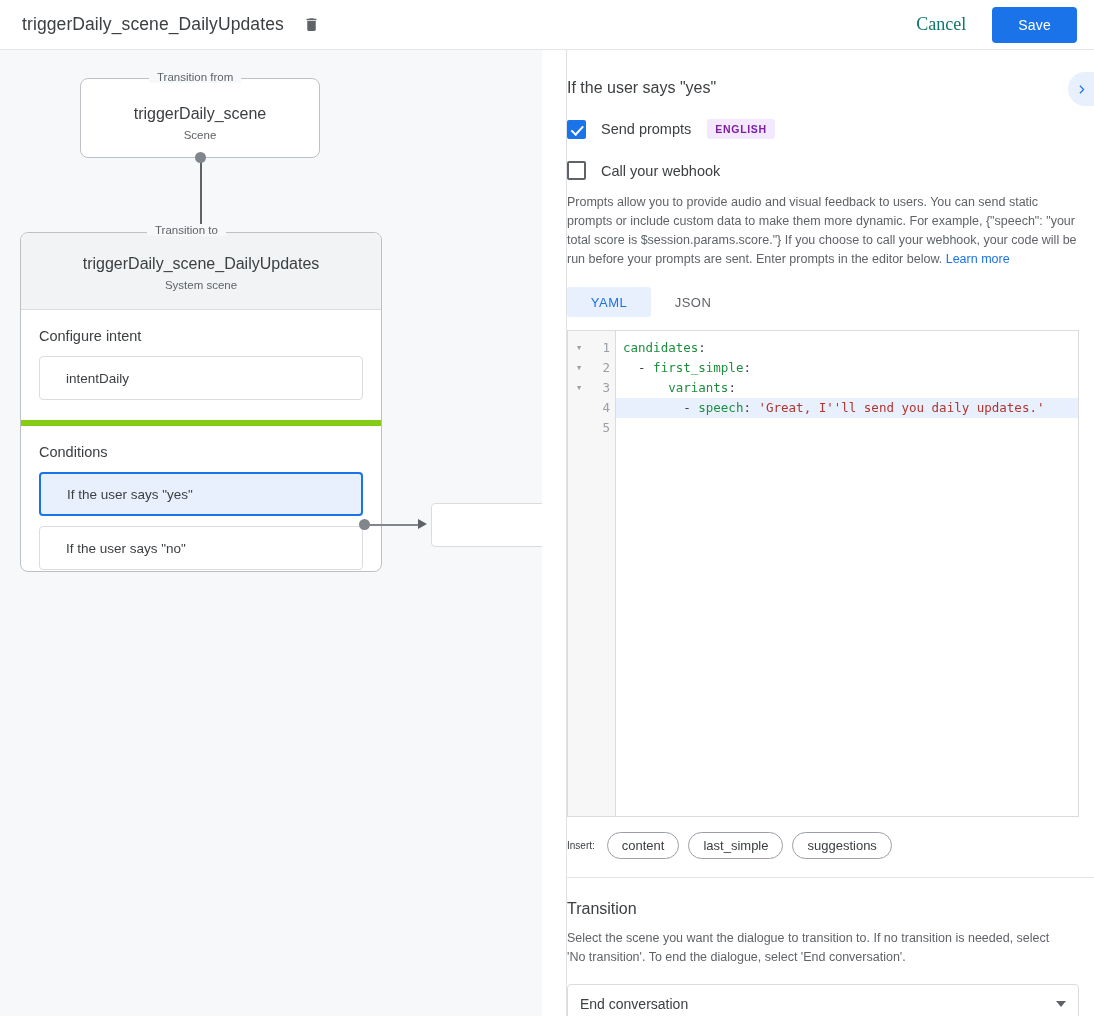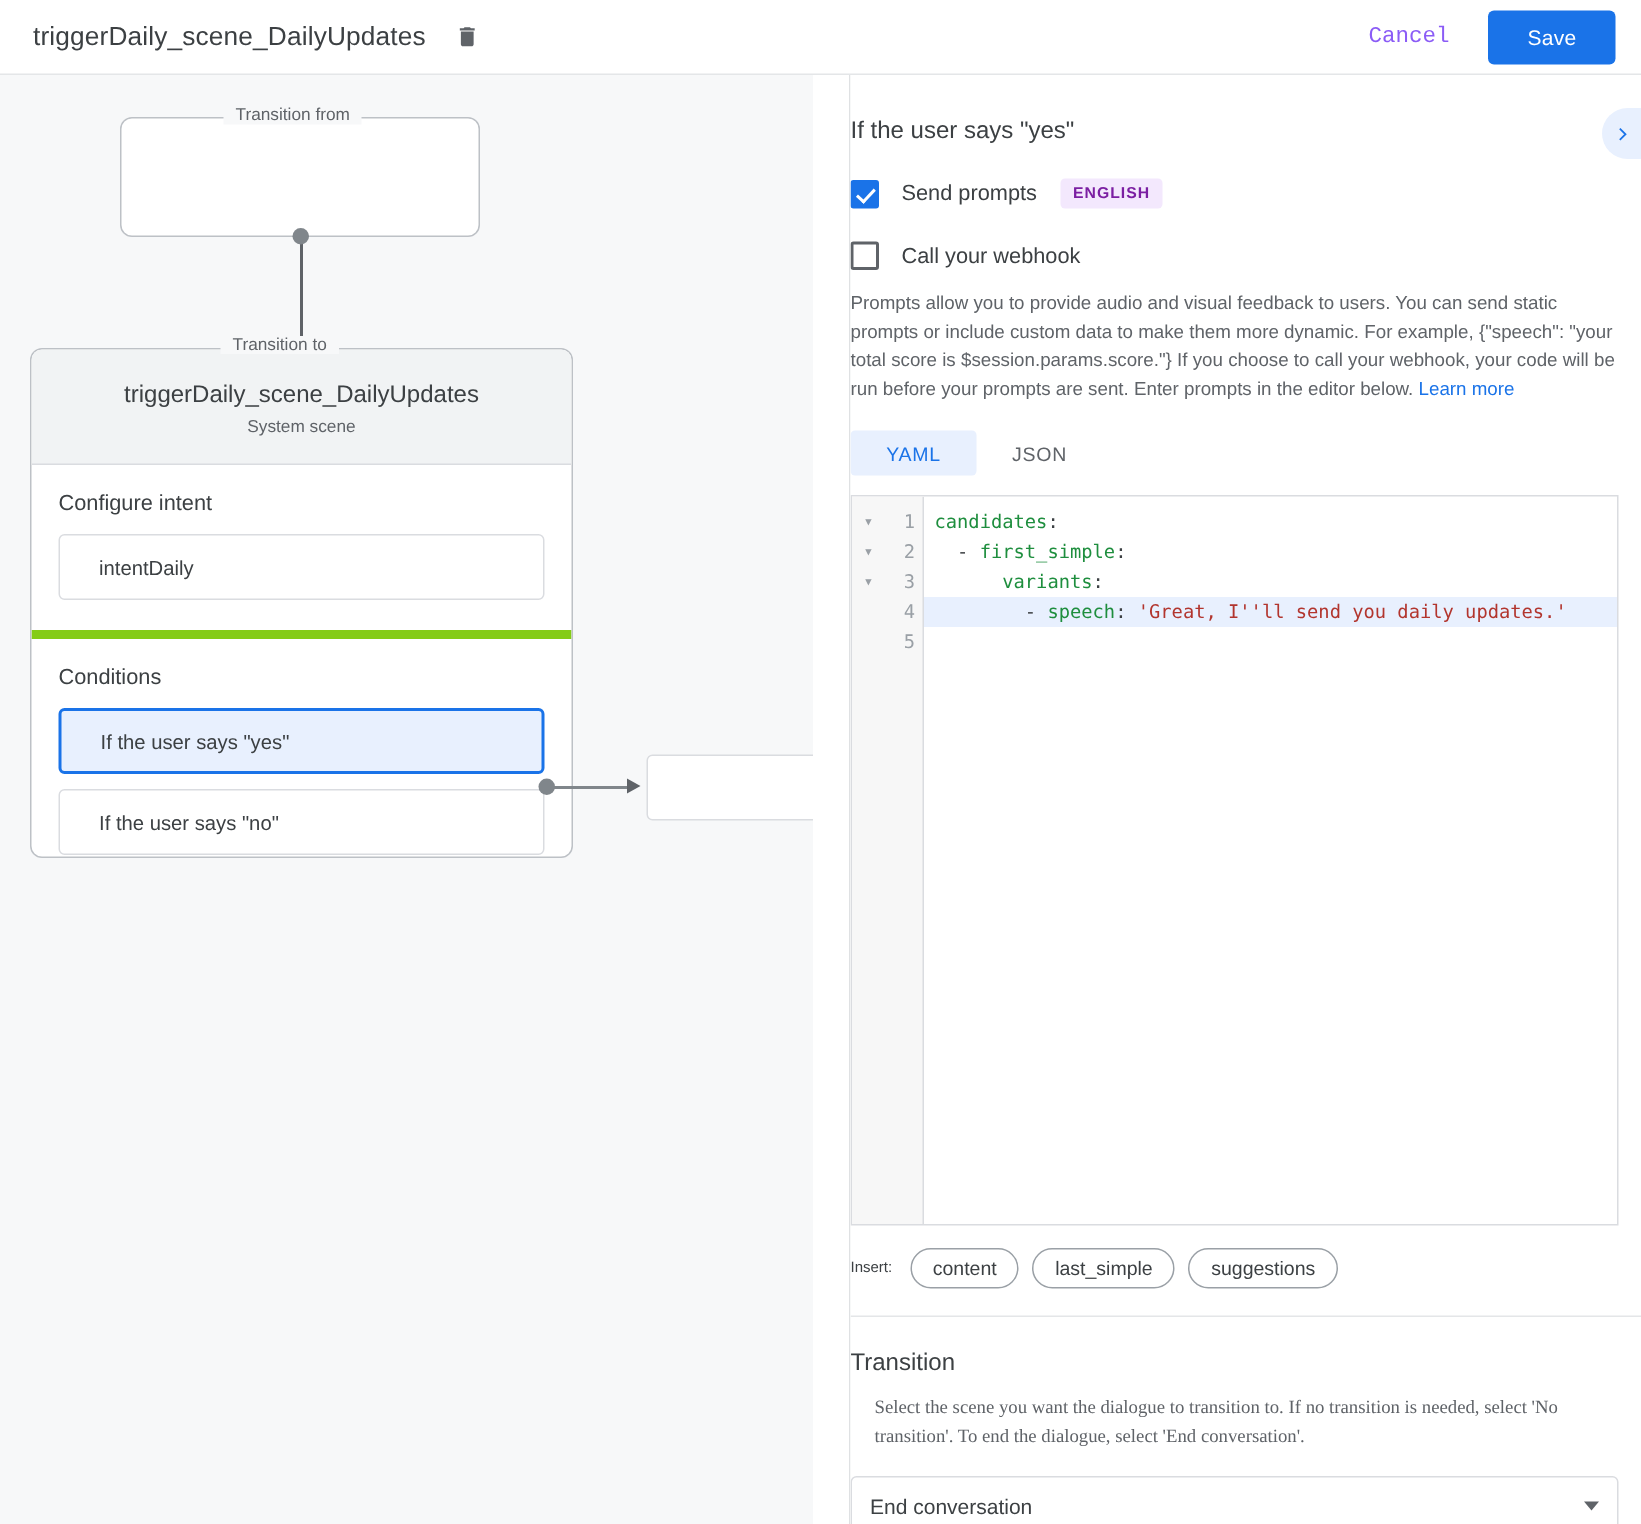--- a/index.html
+++ b/index.html
@@ -32,24 +32,24 @@
     display: flex; align-items: center; justify-content: center;
     cursor: pointer;
     border-radius: 50%;
   }
   .trash-svg { width: 17px; height: 17px; fill: #5f6368; }
   .topbar-right {
     margin-left: auto; margin-right: 17px;
     display: flex; align-items: center; gap: 14px;
   }
   .cancel-btn {
-    color: #8b5cf6; font-size: 15px; font-weight: 500;
+    color: #0f766e; font-size: 18px; font-weight: 500;
     padding: 8px 12px; border-radius: 4px;
     background: none; border: none; cursor: pointer;
-    font-family: Liberation Mono, monospace;
+    font-family: Liberation Serif, serif;
   }
   .save-btn {
     background: #1a73e8; color: #fff;
     font-size: 14px; font-weight: 500;
     border: none; border-radius: 4px;
     padding: 0 26px; height: 36px; cursor: pointer;
     font-family: inherit; letter-spacing: .2px;
   }
 
   
@@ -386,20 +386,24 @@
   <div class="topbar-right">
     <button class="cancel-btn">Cancel</button>
     <button class="save-btn">Save</button>
   </div>
 </div>
 
 <div class="canvas">
 
   <div class="fsbox" id="transition-from-box">
     <div class="fslegend" id="transition-from-legend">Transition from</div>
+    <div style="padding-top:26px;">
+      <div class="node-title">triggerDaily_scene</div>
+      <div class="node-sub">Scene</div>
+    </div>
   </div>
 
   <div class="arrow-line"></div>
   <div class="arrow-dot"></div>
   <div class="arrow-head"></div>
 
   <div class="fsbox" id="transition-to-box">
     <div class="tt-header">
       <div class="node-title">triggerDaily_scene_DailyUpdates</div>
       <div class="node-sub">System scene</div>
@@ -482,21 +486,21 @@
           <div class="chip">last_simple</div>
           <div class="chip">suggestions</div>
         </div>
     </div>
   </div>
 
   <div class="hr" style="margin-left: 0px; padding-left: 0px;"></div>
 
   <div style="padding-left: 0px;">
     <div class="trans-title" style="margin-left: 0px;">Transition</div>
-    <div class="trans-desc" style="margin-left: 16px; font-family: Liberation Serif, serif;">Select the scene you want the dialogue to transition to. If no transition is needed, select 'No transition'. To end the dialogue, select 'End conversation'.</div>
+    <div class="trans-desc" style="margin-left: 0px;">Select the scene you want the dialogue to transition to. If no transition is needed, select 'No transition'. To end the dialogue, select 'End conversation'.</div>
     <div class="select" style="margin-left: 0px;">
       <span>End conversation</span>
       <span class="caret"></span>
     </div>
   </div>
 </div>
 
 <style>
 
 .panel > div:nth-child(2) { padding-left: 0px !important; }

